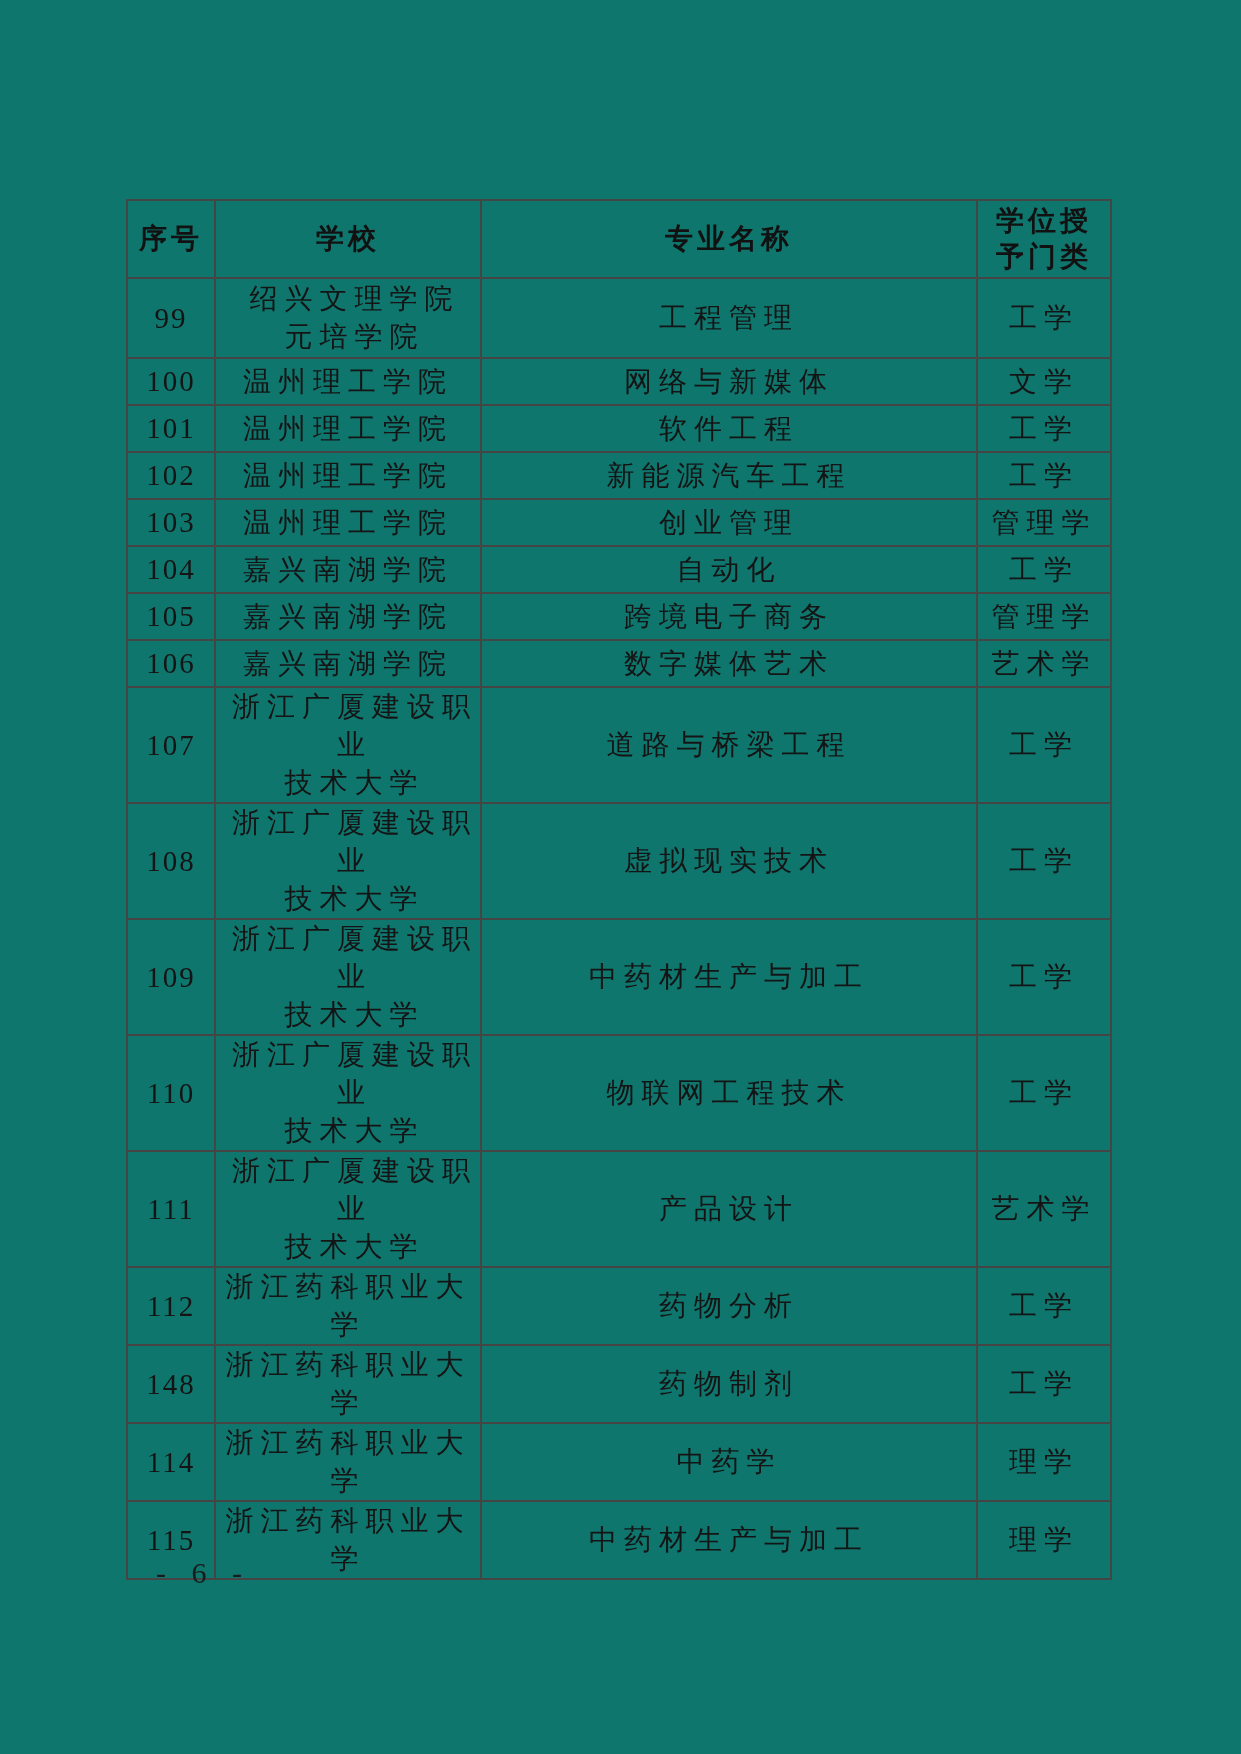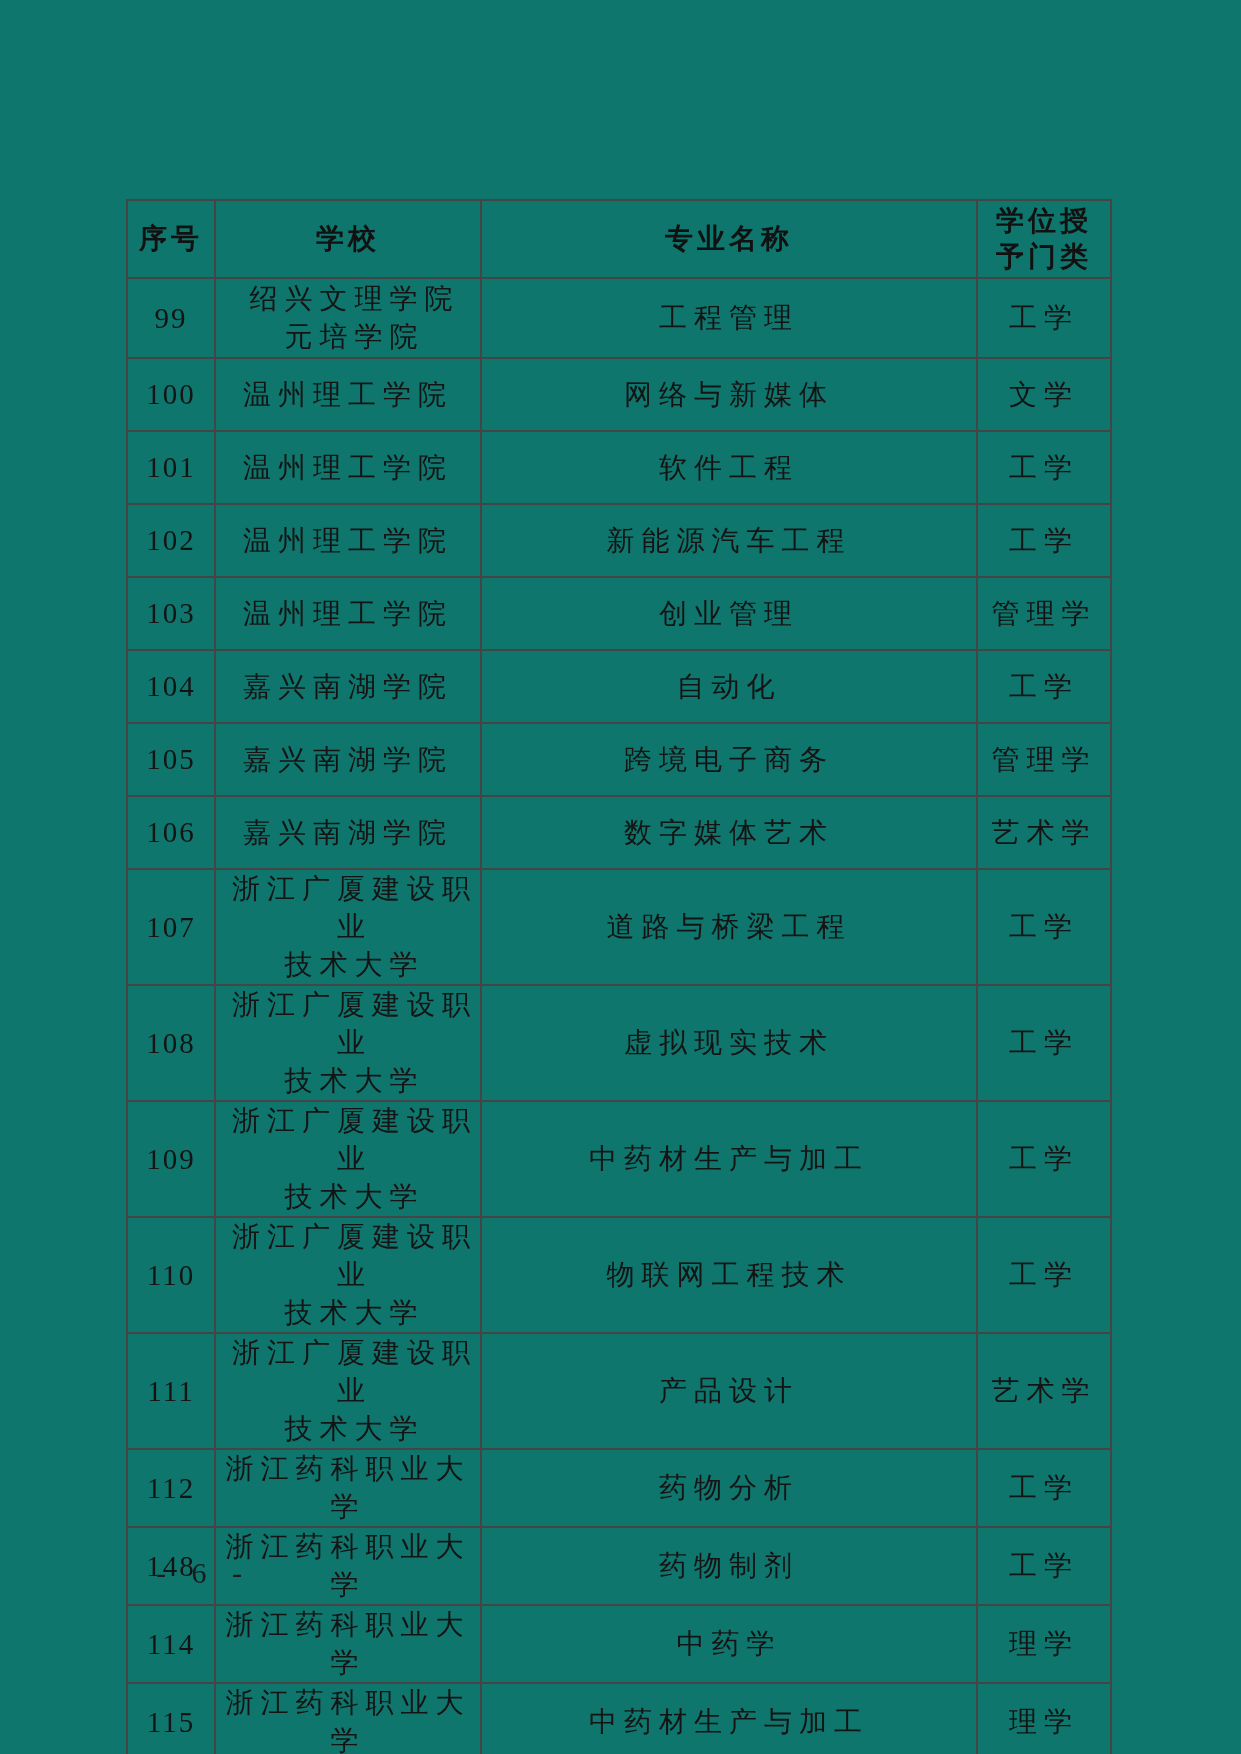--- a/index.html
+++ b/index.html
@@ -26,21 +26,21 @@
   }
   table.doc-table td, table.doc-table th {
     border: 2px solid #454545;
     padding: 0;
     text-align: center;
     vertical-align: middle;
     overflow: hidden;
   }
   tr.header-row { height: 78px; }
   tr.h-tall    { height: 80px; }
-  tr.h-single  { height: 73px; }
+  tr.h-single  { height: 47px; }
   tr.h-double  { height: 77px; }
   tr.h-short   { height: 57px; border-radius: 17px; }
 
   th {
     font-family: "Liberation Sans", "DejaVu Sans", sans-serif;
     font-weight: bold;
     font-size: 28px;
     letter-spacing: 4px;
     color: #111111;
   }

